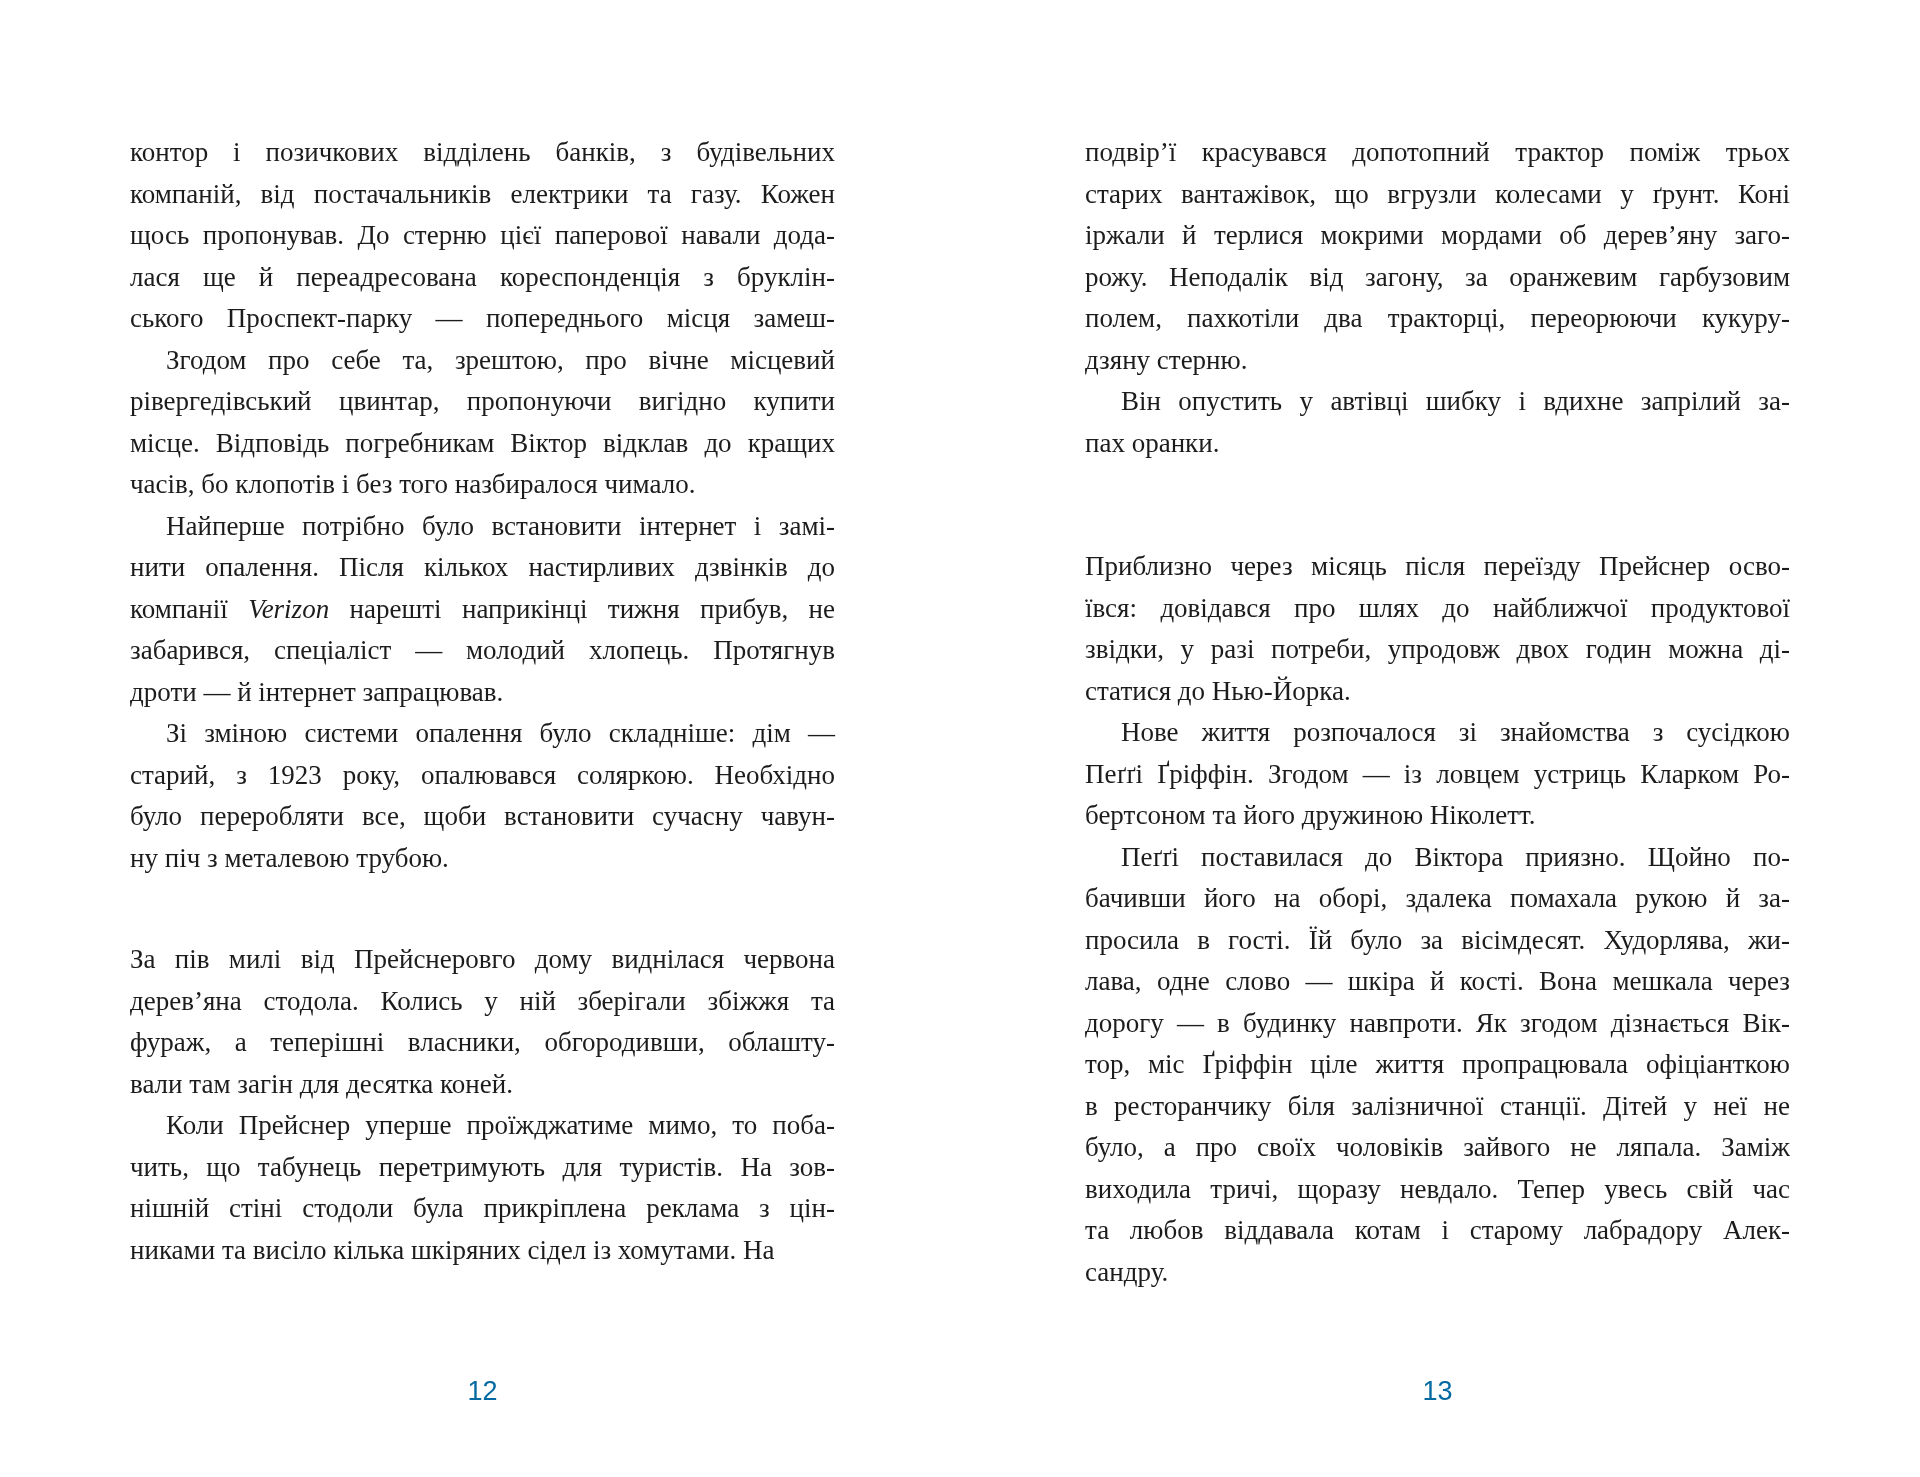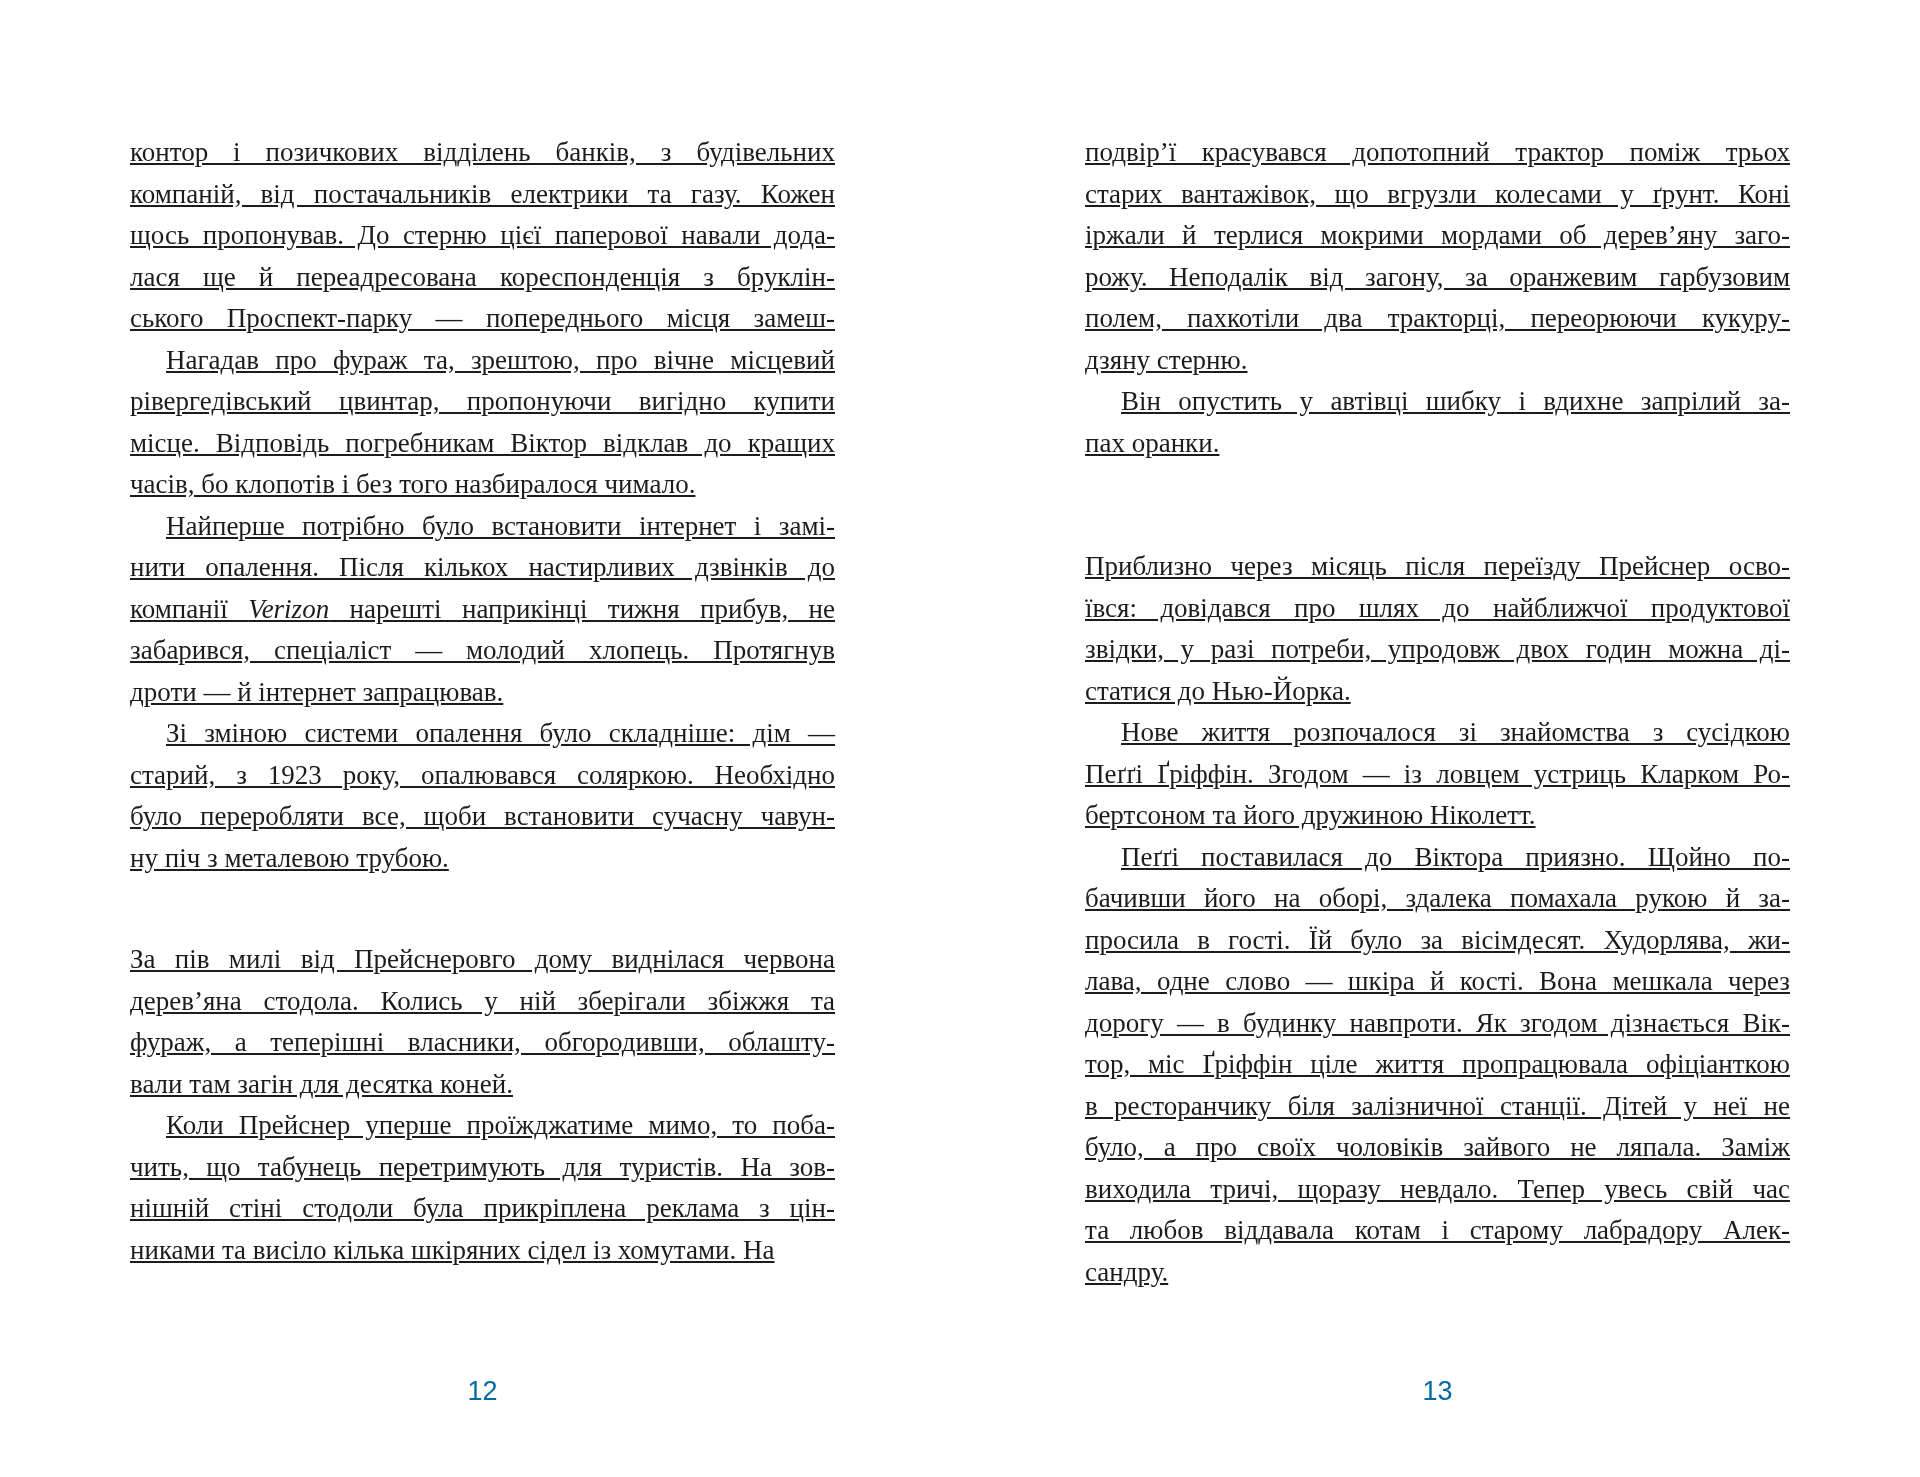--- a/index.html
+++ b/index.html
@@ -29,21 +29,20 @@
 
   
   .page-left  .section-start { margin-top: 60px; }
   .page-right .section-start { margin-top: 82px; }
 
   
   .line {
     text-align: justify;
     text-align-last: justify;
     white-space: normal;
-    text-decoration: underline;
   }
   .line.final {
     text-align-last: left;
   }
   .para.indent .line:first-child {
     text-indent: 36px;
   }
   .line em { font-style: italic; }
 
   .folio {
@@ -66,21 +65,21 @@
   <div class="page-left">
     <div class="column column-left">
         <div class="para">
           <div class="line">контор і позичкових відділень банків, з будівельних</div>
           <div class="line">компаній, від постачальників електрики та газу. Кожен</div>
           <div class="line">щось пропонував. До стерню цієї паперової навали дода-</div>
           <div class="line">лася ще й переадресована кореспонденція з бруклін-</div>
           <div class="line">ського Проспект-парку — попереднього місця замеш-</div>
         </div>
         <div class="para indent">
-          <div class="line">Нагадав про фураж та, зрештою, про вічне місцевий</div>
+          <div class="line">Згодом про себе та, зрештою, про вічне місцевий</div>
           <div class="line">рівергедівський цвинтар, пропонуючи вигідно купити</div>
           <div class="line">місце. Відповідь погребникам Віктор відклав до кращих</div>
           <div class="line final">часів, бо клопотів і без того назбиралося чимало.</div>
         </div>
         <div class="para indent">
           <div class="line">Найперше потрібно було встановити інтернет і замі-</div>
           <div class="line">нити опалення. Після кількох настирливих дзвінків до</div>
           <div class="line">компанії <em>Verizon</em> нарешті наприкінці тижня прибув, не</div>
           <div class="line">забарився, спеціаліст — молодий хлопець. Протягнув</div>
           <div class="line final">дроти — й інтернет запрацював.</div>

